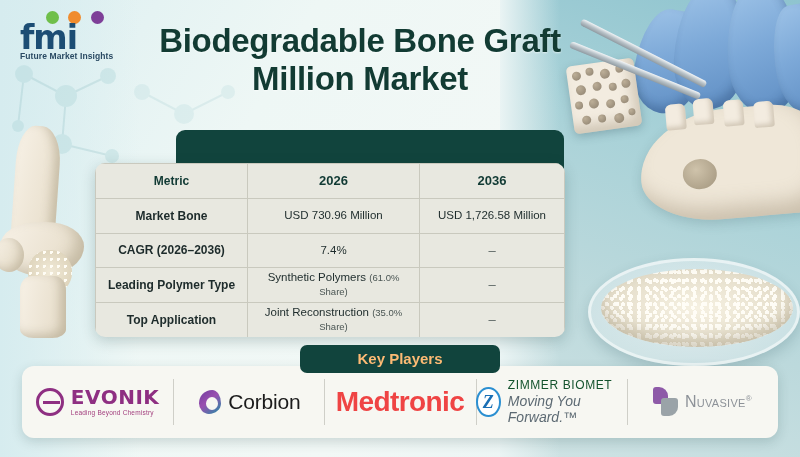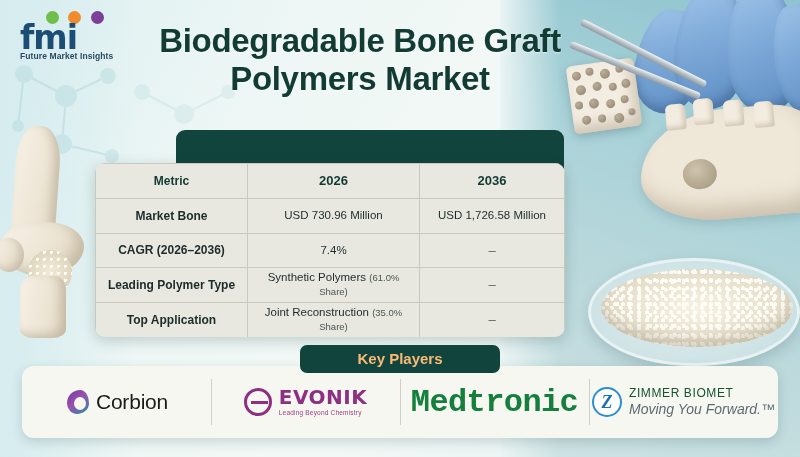--- a/index.html
+++ b/index.html
@@ -249,22 +249,22 @@
     background: linear-gradient(140deg,#6f3d9e 0%, #9a4fb0 45%, #1f8fa5 100%);
   }
   .corbion .mark .s2 {
     position:absolute; left:9px; top:9px; width:12px; height:13px; border-radius:50%;
     background:#f7f7f2;
   }
   .corbion .name { font-size:21px; color:#1b1b1b; letter-spacing:-.2px; }
 
   
   .medtronic {
-    font-family:Liberation Mono, monospace; font-weight:bold; font-size:32px;
-    color:#15803d; letter-spacing:-.6px;
+    font-family:Liberation Sans, sans-serif; font-weight:bold; font-size:28px;
+    color:#ef4444; letter-spacing:-.6px;
   }
 
   
   .zimmer { display:flex; align-items:center; gap:7px; }
   .zimmer .mark {
     width:30px; height:30px; border-radius:50%; border:2px solid #2b8fd1;
     position:relative; background:#ffffff;
   }
   .zimmer .mark span {
     position:absolute; left:0; right:0; top:3px; text-align:center;
@@ -390,21 +390,21 @@
       <div class="dot d1"></div>
       <div class="dot d2"></div>
       <div class="dot d3"></div>
     </div>
     <div class="fmi">fmi</div>
     <div class="tag">Future Market Insights</div>
   </div>
 
   <div class="title">
     <div>Biodegradable Bone Graft</div>
-    <div>Polymers Market</div>
+    <div>Million Market</div>
   </div>
 
   <div class="greenbar"></div>
 
   <div class="table-wrap">
     <table>
       <thead>
         <tr>
           <th>Metric</th>
           <th>2026</th>
@@ -442,51 +442,62 @@
         </tr>
       </tbody>
     </table>
   </div>
 
   <div class="kp-pill">Key Players</div>
 
   <div class="kp-panel">
 
     <div class="kp-cell">
+      <div class="evonik">
+        <div class="mark"></div>
+        <div class="words">
+          <div class="name">EVONIK</div>
+          <div class="sub">Leading Beyond Chemistry</div>
+        </div>
+      </div>
+    </div>
+
+    <div class="kp-cell">
       <div class="corbion">
         <div class="mark">
           <div class="s1"></div>
             <div class="s2"></div>
         </div>
         <div class="name">Corbion</div>
-      </div>
-    </div>
-
-    <div class="kp-cell">
-      <div class="evonik">
-        <div class="mark"></div>
-        <div class="words">
-          <div class="name">EVONIK</div>
-          <div class="sub">Leading Beyond Chemistry</div>
-        </div>
       </div>
     </div>
 
     <div class="kp-cell">
       <div class="medtronic">Medtronic</div>
     </div>
 
     <div class="kp-cell">
       <div class="zimmer">
         <div class="mark">
             <span>Z</span>
           </div>
         <div class="words">
           <div class="name">ZIMMER BIOMET</div>
           <div class="sub">Moving You Forward.™</div>
         </div>
       </div>
     </div>
 
+    <div class="kp-cell">
+      <div class="nuvasive">
+        <div class="mark">
+          <div class="a"></div>
+            <div class="b"></div>
+        </div>
+        <div class="name">
+          <span>Nuvasive</span><span class="r">®</span>
+        </div>
+      </div>
+    </div>
 
   </div>
 
 </div>
 
 </body></html>

